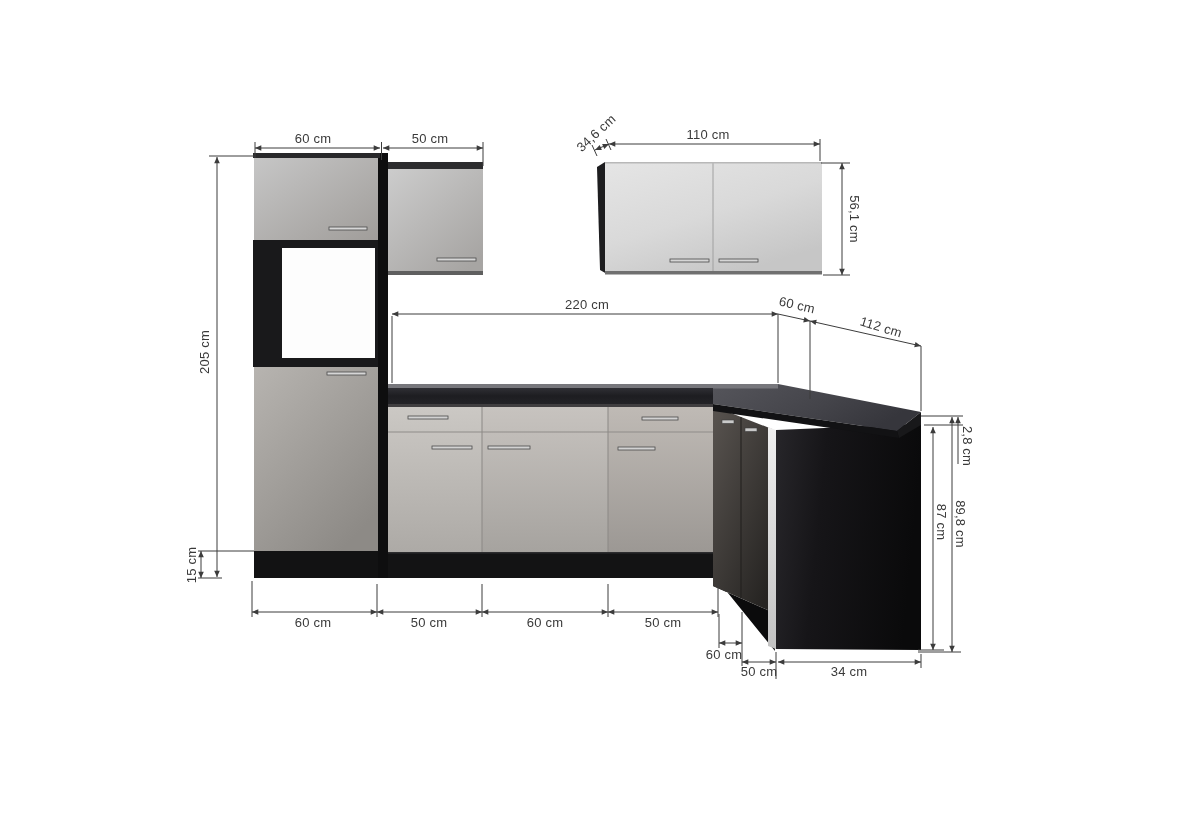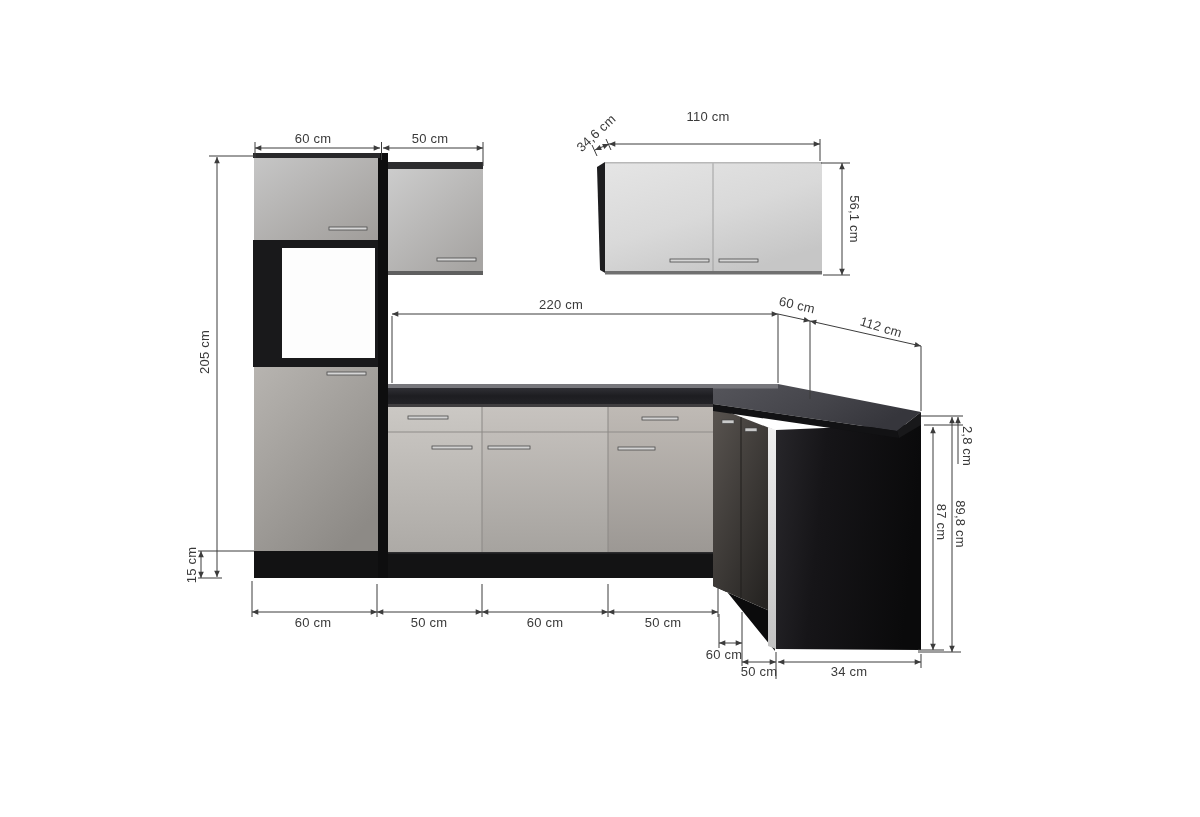--- a/index.html
+++ b/index.html
@@ -198,25 +198,25 @@
     <line x1="742" y1="662" x2="776" y2="662" marker-start="url(#ar)" marker-end="url(#ar)"></line>
     <line x1="776" y1="652" x2="776" y2="679"></line>
     <line x1="778" y1="662" x2="921" y2="662" marker-start="url(#ar)" marker-end="url(#ar)"></line>
     <line x1="921" y1="654" x2="921" y2="668"></line>
   </g>
 </svg>
 
   <div class="dim" style="left:313px;top:138px;">60 cm</div>
   <div class="dim" style="left:430px;top:138px;">50 cm</div>
   <div class="dim rm43" style="left:596px;top:133px;">34,6 cm</div>
-  <div class="dim" style="left:708px;top:116px;">110 cm</div>
+  <div class="dim" style="left:708px;top:134px;">110 cm</div>
   <div class="dim r90" style="left:854px;top:219px;">56,1 cm</div>
   <div class="dim rm90" style="left:204px;top:352px;">205 cm</div>
   <div class="dim rm90" style="left:191px;top:565px;">15 cm</div>
-  <div class="dim" style="left:561px;top:304px;">220 cm</div>
+  <div class="dim" style="left:587px;top:304px;">220 cm</div>
   <div class="dim r13" style="left:797px;top:305px;">60 cm</div>
   <div class="dim r17" style="left:881px;top:327px;">112 cm</div>
   <div class="dim r90" style="left:967px;top:446px;">2,8 cm</div>
   <div class="dim r90" style="left:941px;top:522px;">87 cm</div>
   <div class="dim r90" style="left:960px;top:524px;">89,8 cm</div>
   <div class="dim" style="left:313px;top:622px;">60 cm</div>
   <div class="dim" style="left:429px;top:622px;">50 cm</div>
   <div class="dim" style="left:545px;top:622px;">60 cm</div>
   <div class="dim" style="left:663px;top:622px;">50 cm</div>
   <div class="dim" style="left:724px;top:654px;">60 cm</div>

